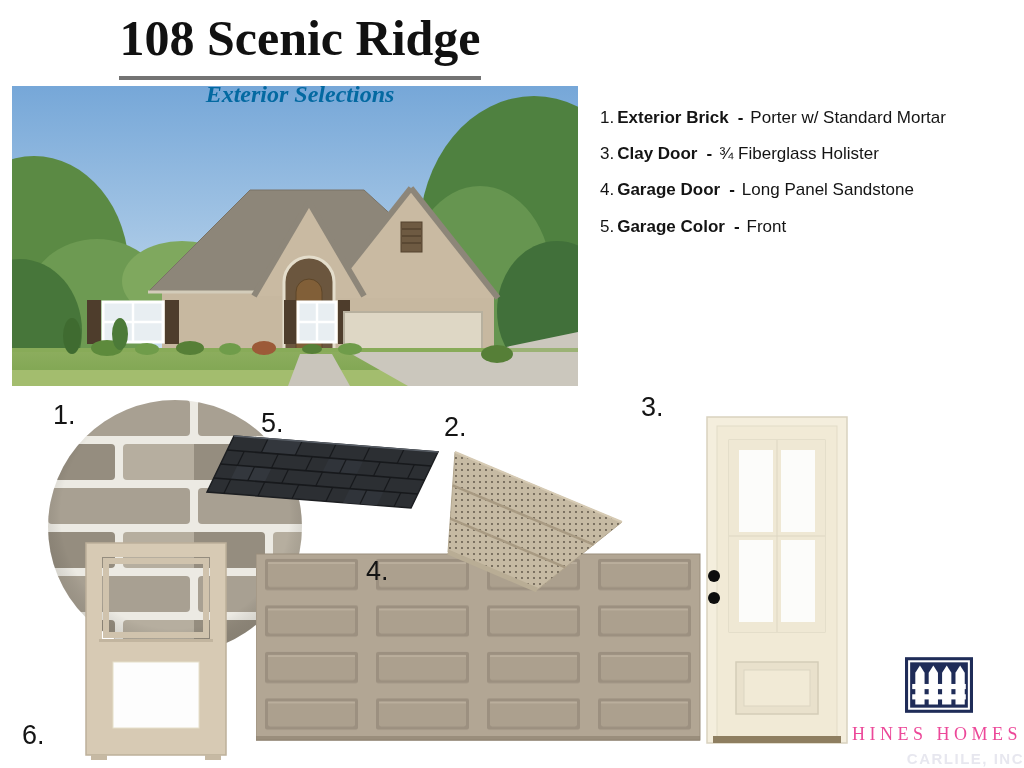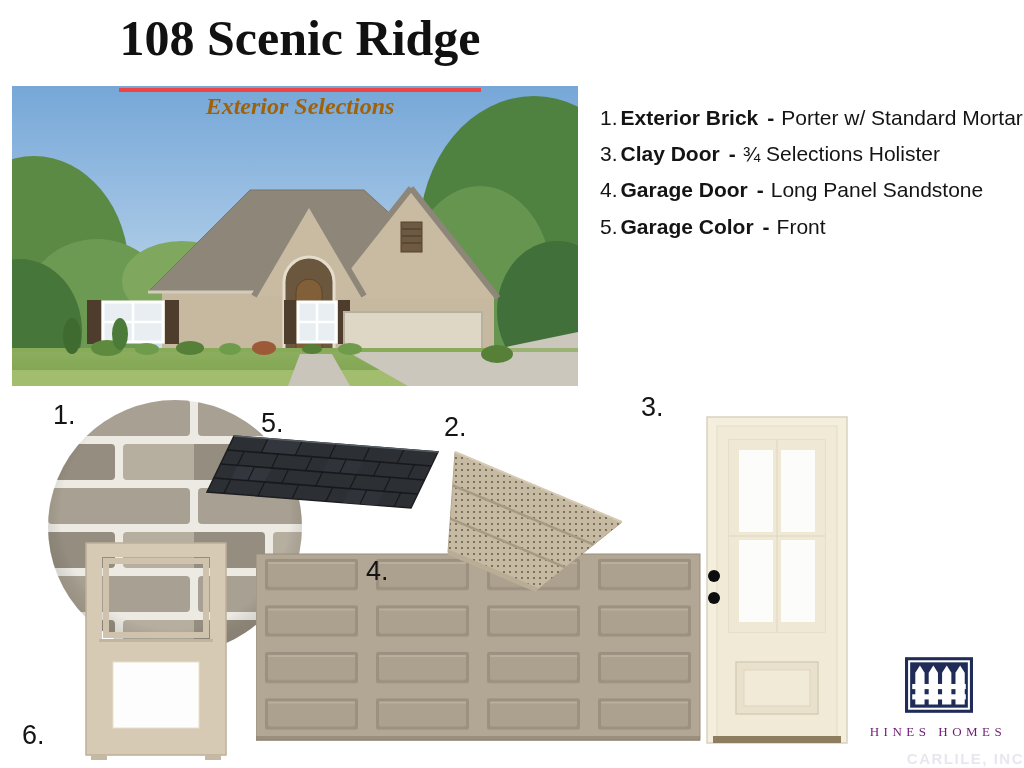--- a/index.html
+++ b/index.html
@@ -2,39 +2,39 @@
 <html><head>
 <meta charset="utf-8">
 <style>
   html,body{margin:0;padding:0;background:#fff;}
   .board{position:relative;width:1024px;height:768px;background:#ffffff;overflow:hidden;
          font-family:"Liberation Sans",sans-serif;color:#141414;}
   
   .hdr{position:absolute;left:0;top:0;width:600px;text-align:center;z-index:5;}
   .title{margin:0;padding-top:10px;font-family:"Liberation Serif",serif;font-weight:600;
          font-size:50px;line-height:1.15;color:#111;}
-  .title span{display:inline-block;border-bottom:4px solid #ef4444;padding-bottom:20px;}
+  .title span{display:inline-block;border-bottom:4px solid #737373;padding-bottom:8px;}
   .subtitle{margin:0;font-family:"Liberation Serif",serif;font-style:italic;font-weight:600;
-            font-size:24px;color:#a16207;line-height:1.0;margin-top:2px;}
+            font-size:24px;color:#0369a1;line-height:1.0;margin-top:2px;}
   
   .photo{position:absolute;left:12px;top:86px;width:566px;height:300px;z-index:1;}
   
   .sel-list{position:absolute;left:600px;top:100px;width:420px;z-index:4;}
-  .sel-item{font-size:21px;line-height:36.2px;white-space:nowrap;}
+  .sel-item{font-size:17px;line-height:36.2px;white-space:nowrap;}
   .sel-item .num{margin-right:3px;}
   .sel-item .lbl{font-weight:700;}
   .sel-item .sep{font-weight:700;margin:0 7px 0 9px;}
   
   .abs{position:absolute;}
   .marker{position:absolute;font-size:27px;color:#141414;z-index:30;line-height:1;}
   
   .logo-box{position:absolute;left:905px;top:657px;z-index:6;}
-  .logo-name{position:absolute;left:852px;top:724px;width:172px;text-align:center;
-             font-family:"Liberation Serif",serif;font-size:13px;letter-spacing:4.5px;
-             color:#701a75;z-index:6;}
+  .logo-name{position:absolute;left:852px;top:724px;width:172px;
+             font-family:"Liberation Serif",serif;font-size:18px;letter-spacing:4.5px;
+             color:#ec4899;z-index:6;}
   .logo-watermark{position:absolute;left:856px;top:742px;width:168px;text-align:right;
                   font-weight:700;font-size:15px;letter-spacing:1.5px;color:#e7e7ef;z-index:5;margin-top:8px;}
 </style>
 </head>
 <body>
 
 <div class="board">
 
   <svg class="photo" viewBox="0 0 566 300">
     <defs>
@@ -122,21 +122,21 @@
   <div class="hdr">
     <h1 class="title"><span>108 Scenic Ridge</span></h1>
     <div class="subtitle">Exterior Selections</div>
   </div>
 
   <div class="sel-list">
     <div class="sel-item">
       <span class="num">1.</span><span class="lbl">Exterior Brick</span><span class="sep">-</span><span class="val">Porter w/ Standard Mortar</span>
     </div>
     <div class="sel-item">
-      <span class="num">3.</span><span class="lbl">Clay Door</span><span class="sep">-</span><span class="val">¾ Selections Holister</span>
+      <span class="num">3.</span><span class="lbl">Clay Door</span><span class="sep">-</span><span class="val">¾ Fiberglass Holister</span>
     </div>
     <div class="sel-item">
       <span class="num">4.</span><span class="lbl">Garage Door</span><span class="sep">-</span><span class="val">Long Panel Sandstone</span>
     </div>
     <div class="sel-item">
       <span class="num">5.</span><span class="lbl">Garage Color</span><span class="sep">-</span><span class="val">Front</span>
     </div>
   </div>
 
   <svg class="abs" style="left:44px;top:396px;z-index:10;" width="262" height="262" viewBox="0 0 262 262">

